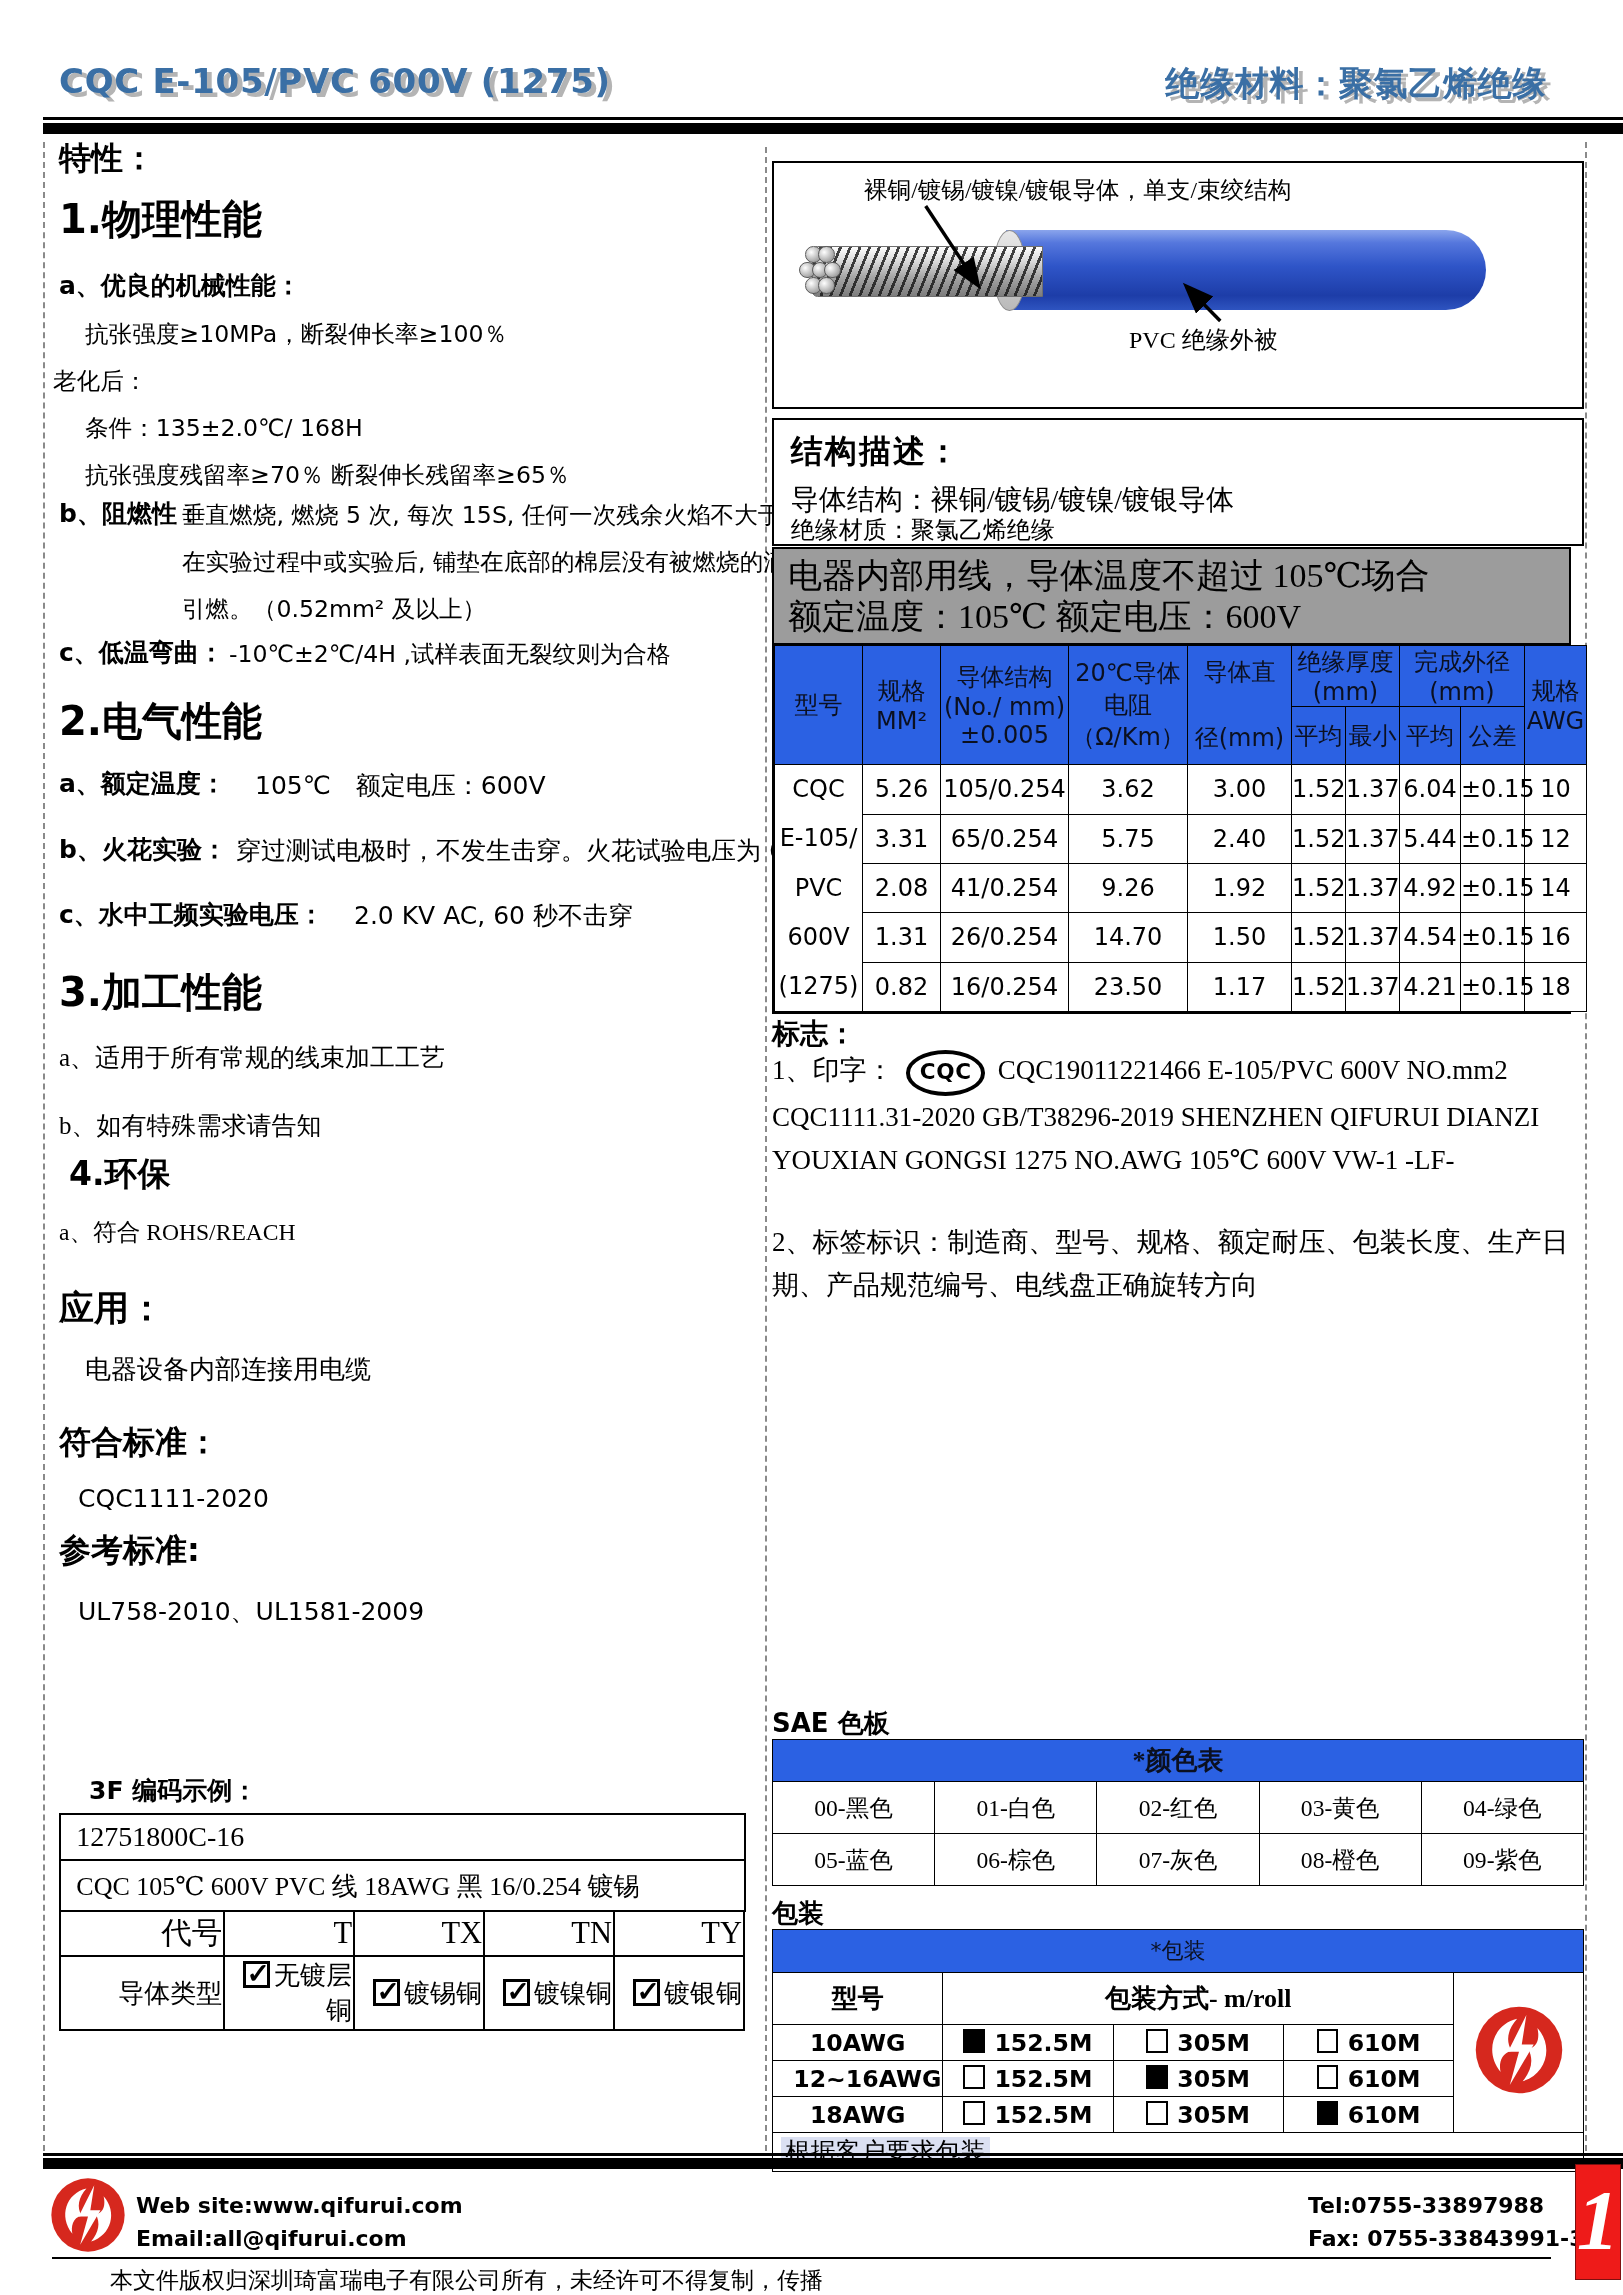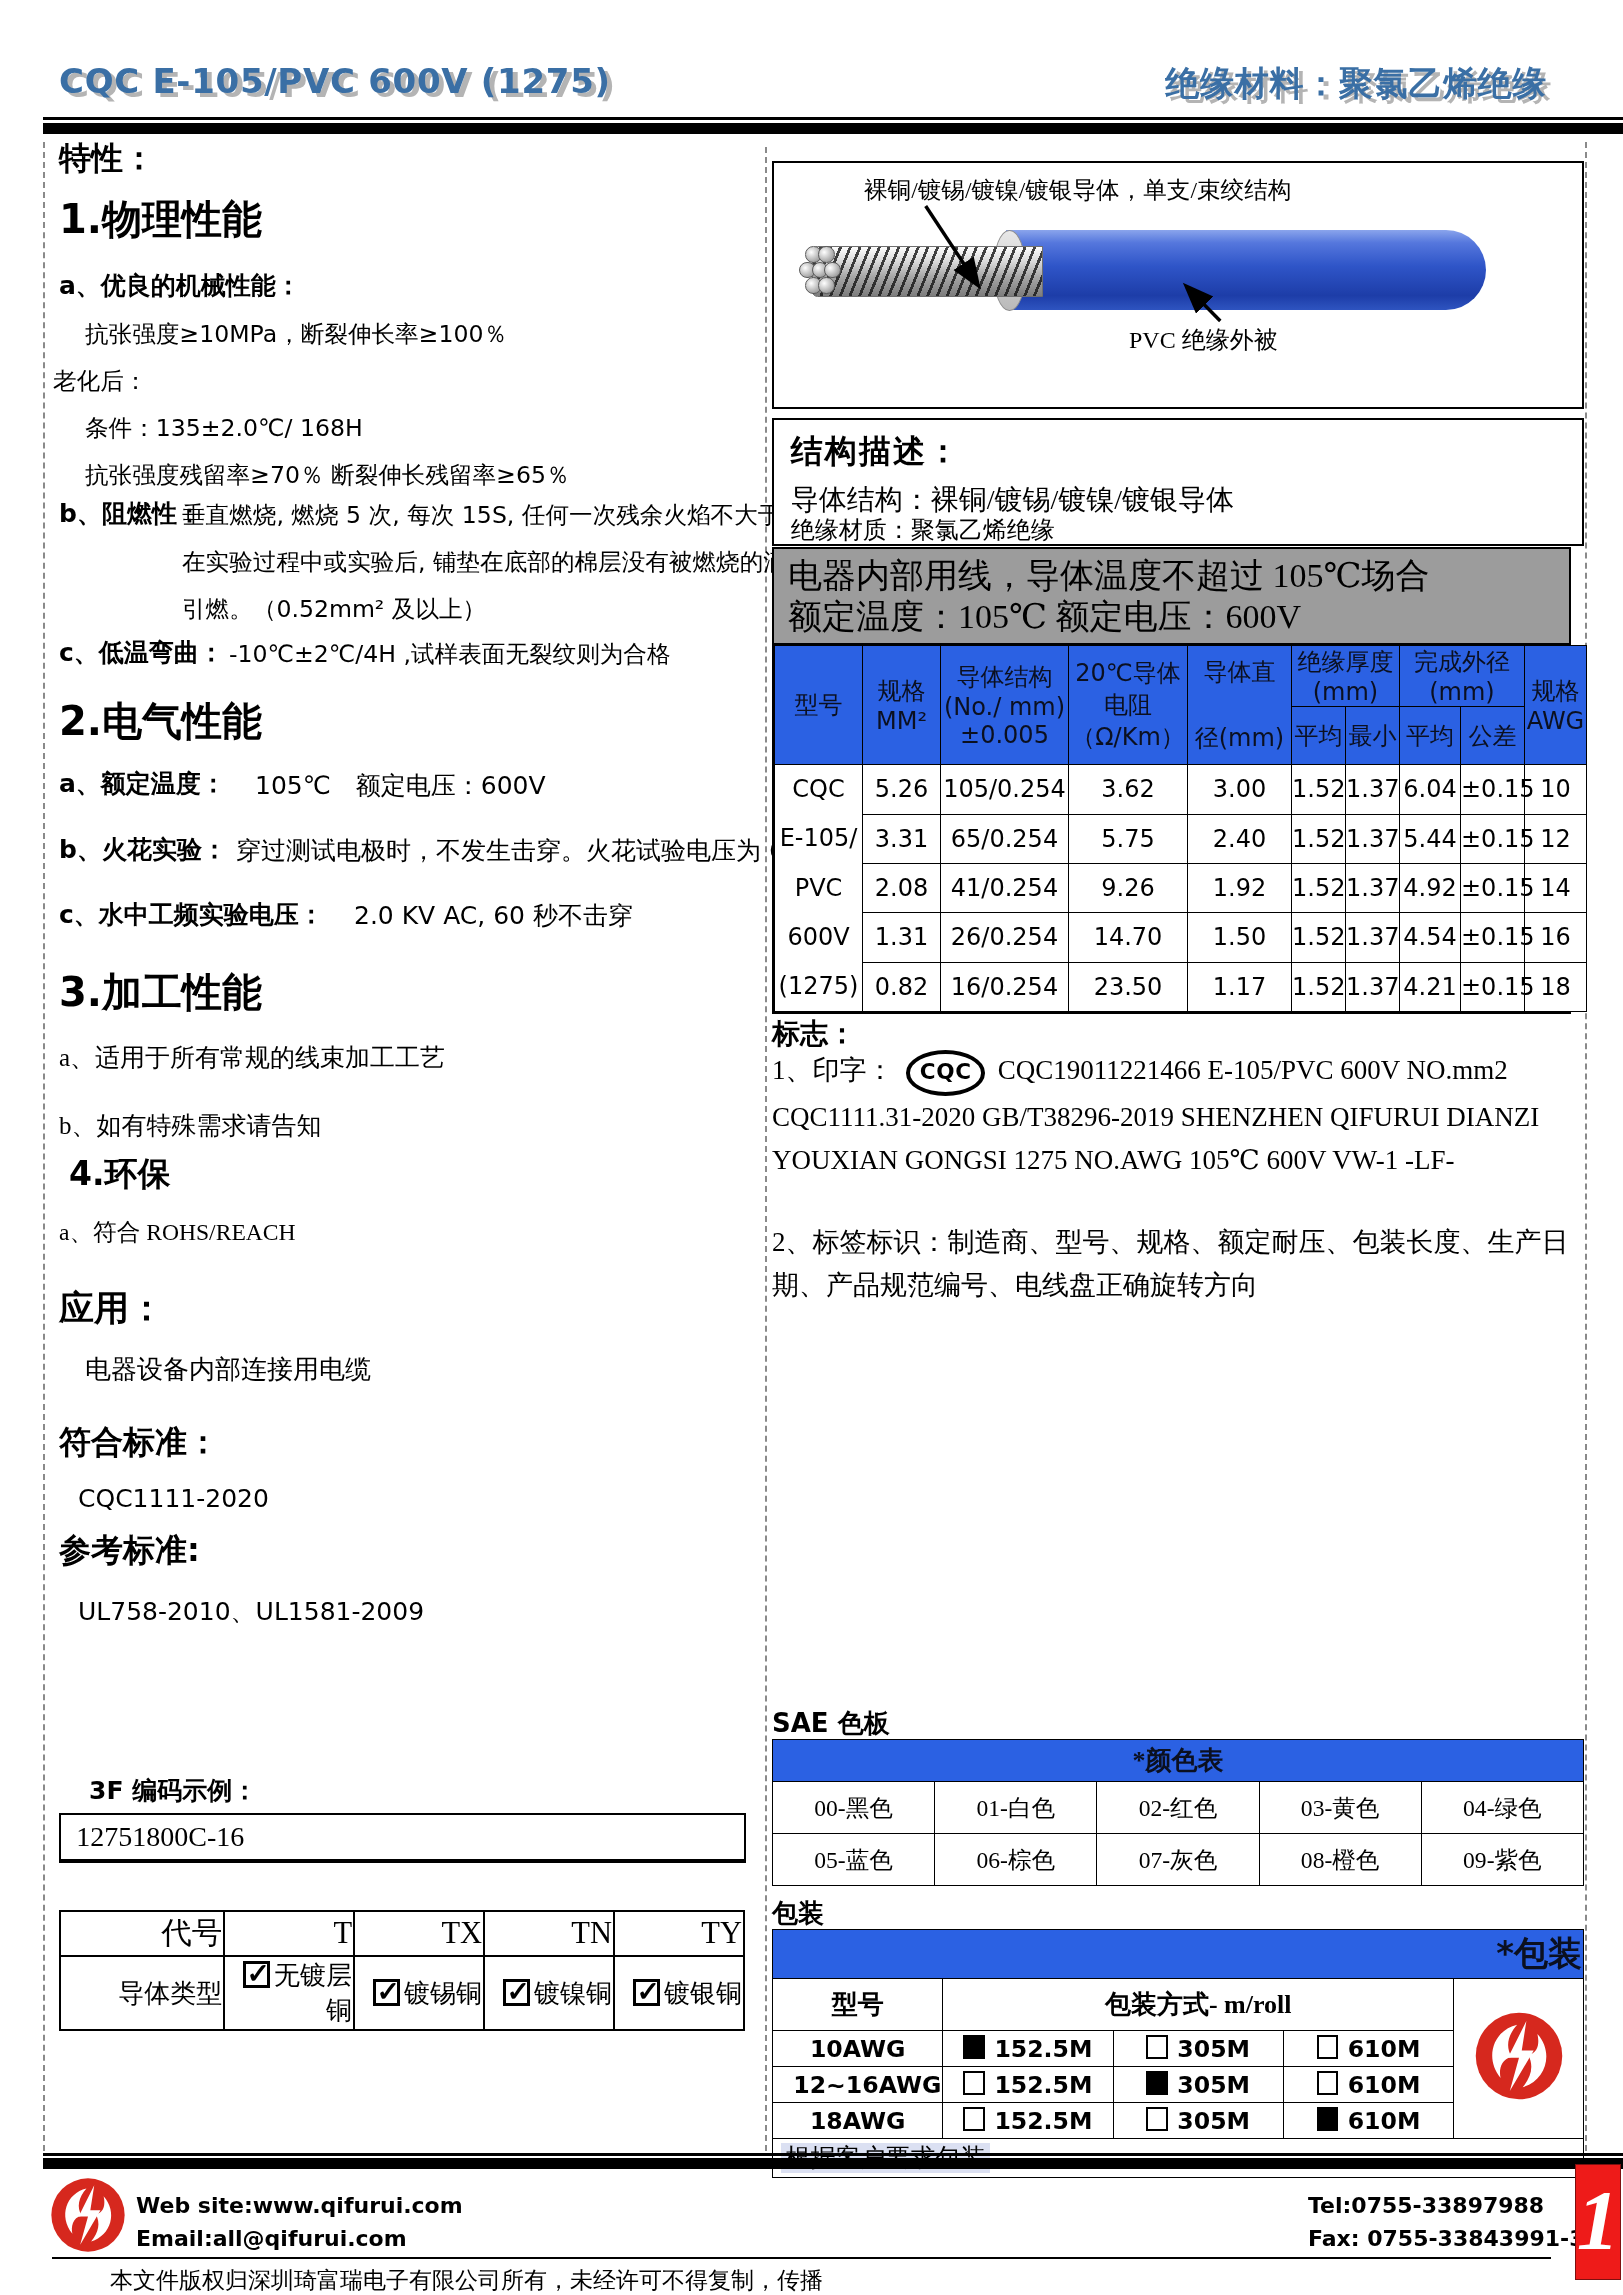--- a/index.html
+++ b/index.html
@@ -48,21 +48,21 @@
   .specnote{border-top:1.4px solid #000;font-size:24px;padding:8.3px 12.5px;}
   
   .cqc-oval{display:inline-block;border:4.2px solid #000;border-radius:50%;padding:0.7px 9.7px 2.1px 9.7px;
     font-weight:bold;font-size:21.5px;letter-spacing:0.7px;font-family:"DejaVu Sans",sans-serif;vertical-align:middle;margin:0 12.5px;}
   
   .sae{width:100%;}
   .sae td{border:1.4px solid #000;text-align:center;font-size:23.6px;height:49px;}
   .sae .head td{height:39px;font-size:26px;font-weight:bold;}
   .pack{width:100%;}
   .pack td{border:1.4px solid #000;text-align:center;font-size:23.6px;}
-  .pack .head td{height:40px;font-size:34px;font-weight:bold;text-align:right;}
+  .pack .head td{height:40px;font-size:22px;font-weight:normal;}
   .pbox{display:inline-block;width:17.3px;height:20px;border:2.8px solid #000;vertical-align:-2.8px;margin-right:9.7px;background:#fff;}
   .pbox.checked{background:#000;}
   .hl{background:#dbe0f2;padding:1.4px 4.2px;}
   
   .codebox{border:2.1px solid #000;}
   .codebox .r1{border-bottom:2.1px solid #000;font-size:28px;padding:5.6px 15.3px;height:33px;}
   .codebox .r2{font-size:26px;padding:8.3px 15.3px;height:32px;}
   .cond{width:100%;}
   .cond td{border:2.1px solid #000;text-align:right;}
   .cond .hrow td{height:40px;font-size:30.5px;}
@@ -121,20 +121,21 @@
 <div class="abs serif" style="left:85px;top:1352px;font-size:26px;">电器设备内部连接用电缆</div>
 
 <div class="abs b" style="left:59px;top:1421px;font-size:32px;">符合标准：</div>
 <div class="abs body36" style="left:78px;top:1484px;">CQC1111-2020</div>
 <div class="abs b" style="left:59px;top:1529px;font-size:32px;">参考标准:</div>
 <div class="abs body36" style="left:78px;top:1595px;">UL758-2010、UL1581-2009</div>
 
 <div class="abs h3" style="left:89px;top:1774px;">3F 编码示例：</div>
 <div class="abs codebox serif" style="left:59px;top:1813px;width:683px;">
   <div class="r1">12751800C-16</div>
+  <div class="r2">CQC 105℃  600V PVC 线    18AWG  黑  16/0.254 镀锡</div>
 </div>
 <table class="abs cond serif" style="left:59px;top:1910px;width:686px;">
   <colgroup>
       <col style="width:24%">
       <col style="width:19%">
       <col style="width:19%">
       <col style="width:19%">
       <col style="width:19%">
     </colgroup>
   <tbody>

